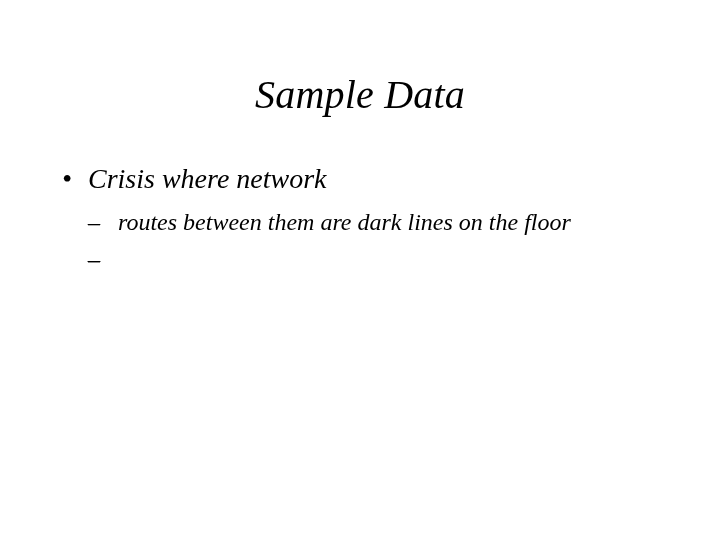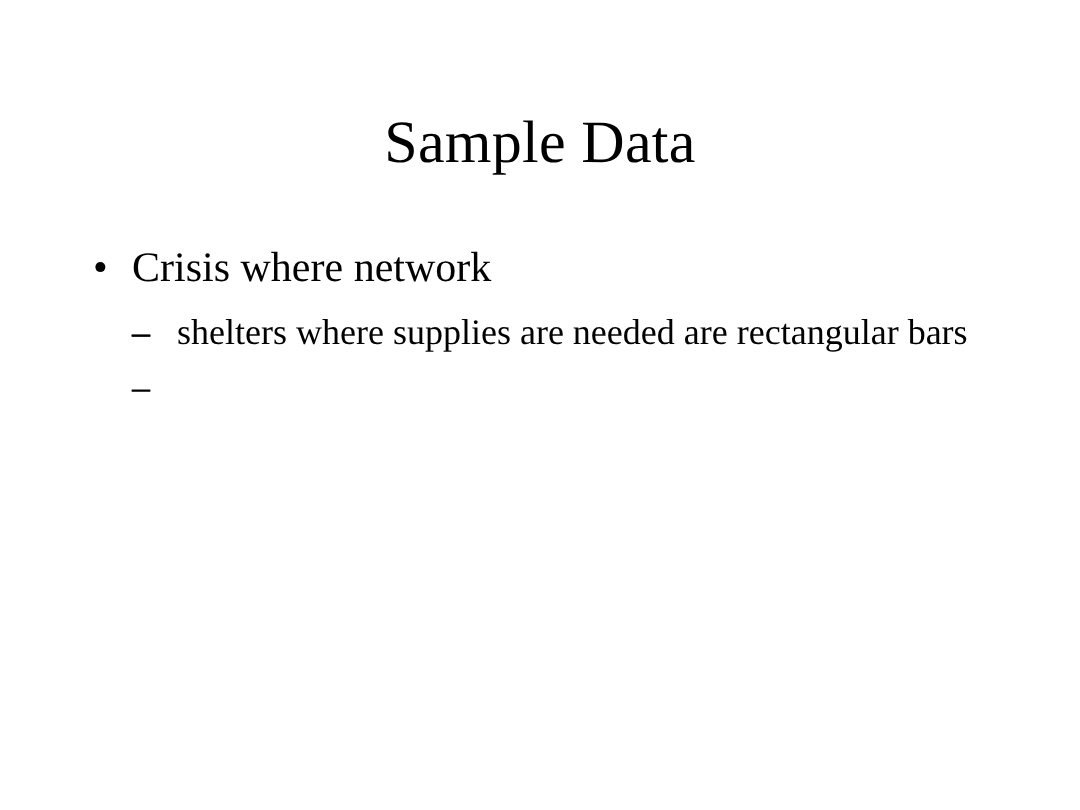--- a/index.html
+++ b/index.html
@@ -14,20 +14,21 @@
     font-family: "Liberation Serif", "DejaVu Serif", serif;
     color: #000000;
     overflow: hidden;
   }
   .slide {
     position: relative;
     width: 720px;
     height: 508px;
     background: #ffffff;
     box-sizing: border-box;
+    font-style: italic;
   }
   .slide-title {
     position: absolute;
     top: 72px;
     left: 0;
     width: 720px;
     text-align: center;
     font-size: 40px;
     line-height: 46px;
     font-weight: normal;
@@ -92,25 +93,25 @@
     </div>
 
     <div class="sublist">
 
       <div class="bullet-l2">
         <span class="marker">–</span>
       </div>
 
       <div class="bullet-l2">
         <span class="marker">–</span>
+        <span class="bullet-text">routes between them are dark lines on the floor</span>
       </div>
 
       <div class="bullet-l2">
         <span class="marker">–</span>
-        <span class="bullet-text">shelters where supplies are needed are rectangular bars</span>
       </div>
 
       <div class="bullet-l2">
         <span class="marker">–</span>
       </div>
 
       <div class="bullet-l2">
         <span class="marker">–</span>
       </div>
 

